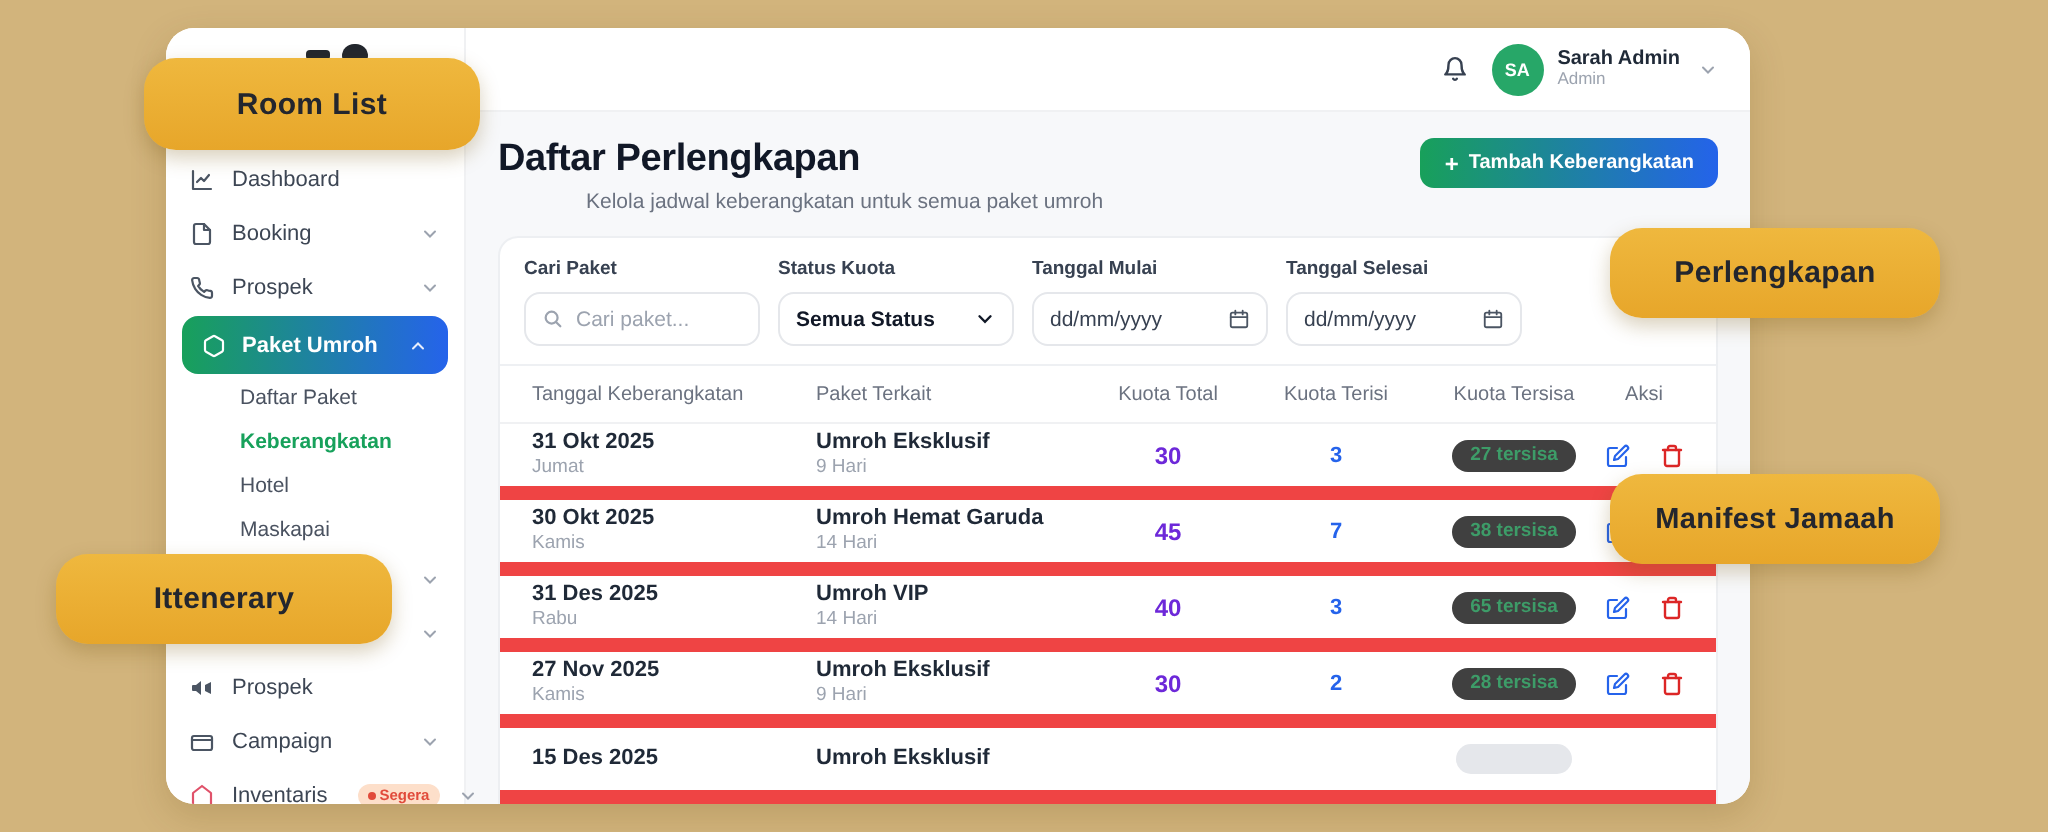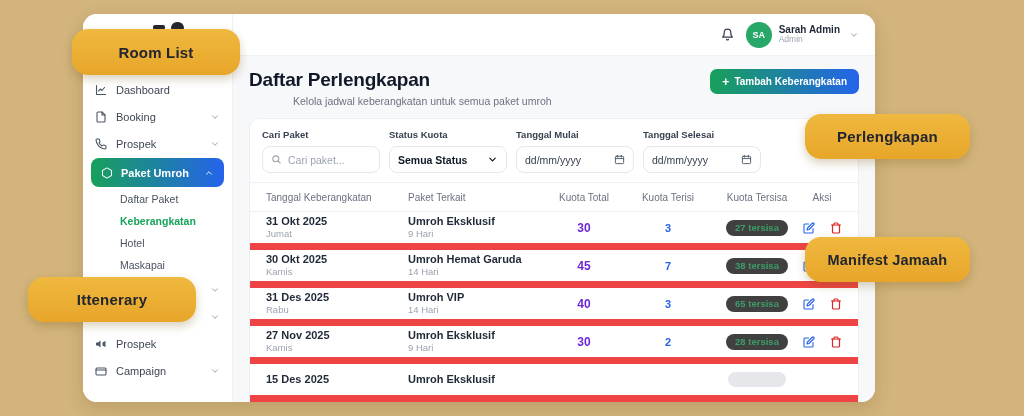--- a/index.html
+++ b/index.html
@@ -251,20 +251,37 @@
           </svg>
       </span>
       <span>Campaign</span>
       <span class="chev">
           <svg viewBox="0 0 24 24" fill="none" stroke="currentColor" stroke-width="2.4" stroke-linecap="round">
             <path d="M6 9l6 6 6-6"></path>
           </svg>
         </span>
     </div>
 
+    <div class="sitem">
+      <span class="ic" style="color:#e0526a;">
+        <svg viewBox="0 0 24 24" fill="none" stroke="currentColor" stroke-width="2.2" stroke-linecap="round" stroke-linejoin="round">
+            <path d="M3 9l9-7 9 7v11a2 2 0 0 1-2 2H5a2 2 0 0 1-2-2z"></path>
+          </svg>
+      </span>
+      <span>Inventaris</span>
+      <span class="badge">
+          <span class="dot"></span>
+          <span>Segera</span>
+        </span>
+      <span class="chev">
+          <svg viewBox="0 0 24 24" fill="none" stroke="currentColor" stroke-width="2.4" stroke-linecap="round">
+            <path d="M6 9l6 6 6-6"></path>
+          </svg>
+        </span>
+    </div>
   </div>
 
   <div class="rightcol">
 
     <div class="topbar">
       <div class="topbar-right">
         <span class="bell">
           <svg viewBox="0 0 24 24" fill="none" stroke="currentColor" stroke-width="2.2" stroke-linecap="round" stroke-linejoin="round">
               <path d="M18 8A6 6 0 0 0 6 8c0 7-3 9-3 9h18s-3-2-3-9"></path>
               <path d="M13.73 21a2 2 0 0 1-3.46 0"></path>

